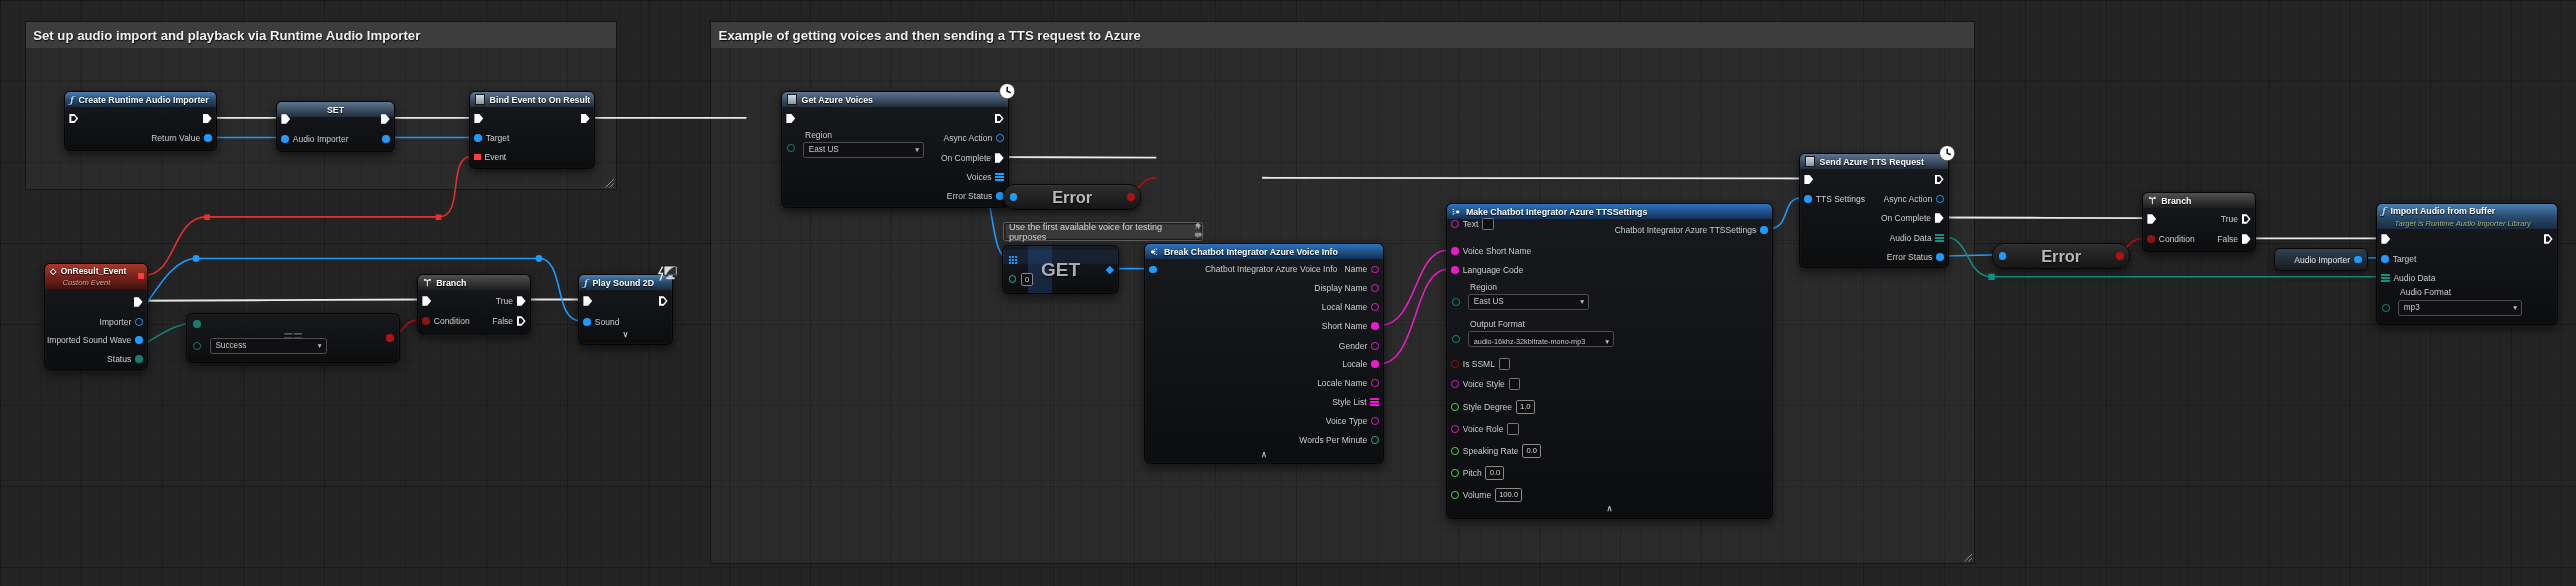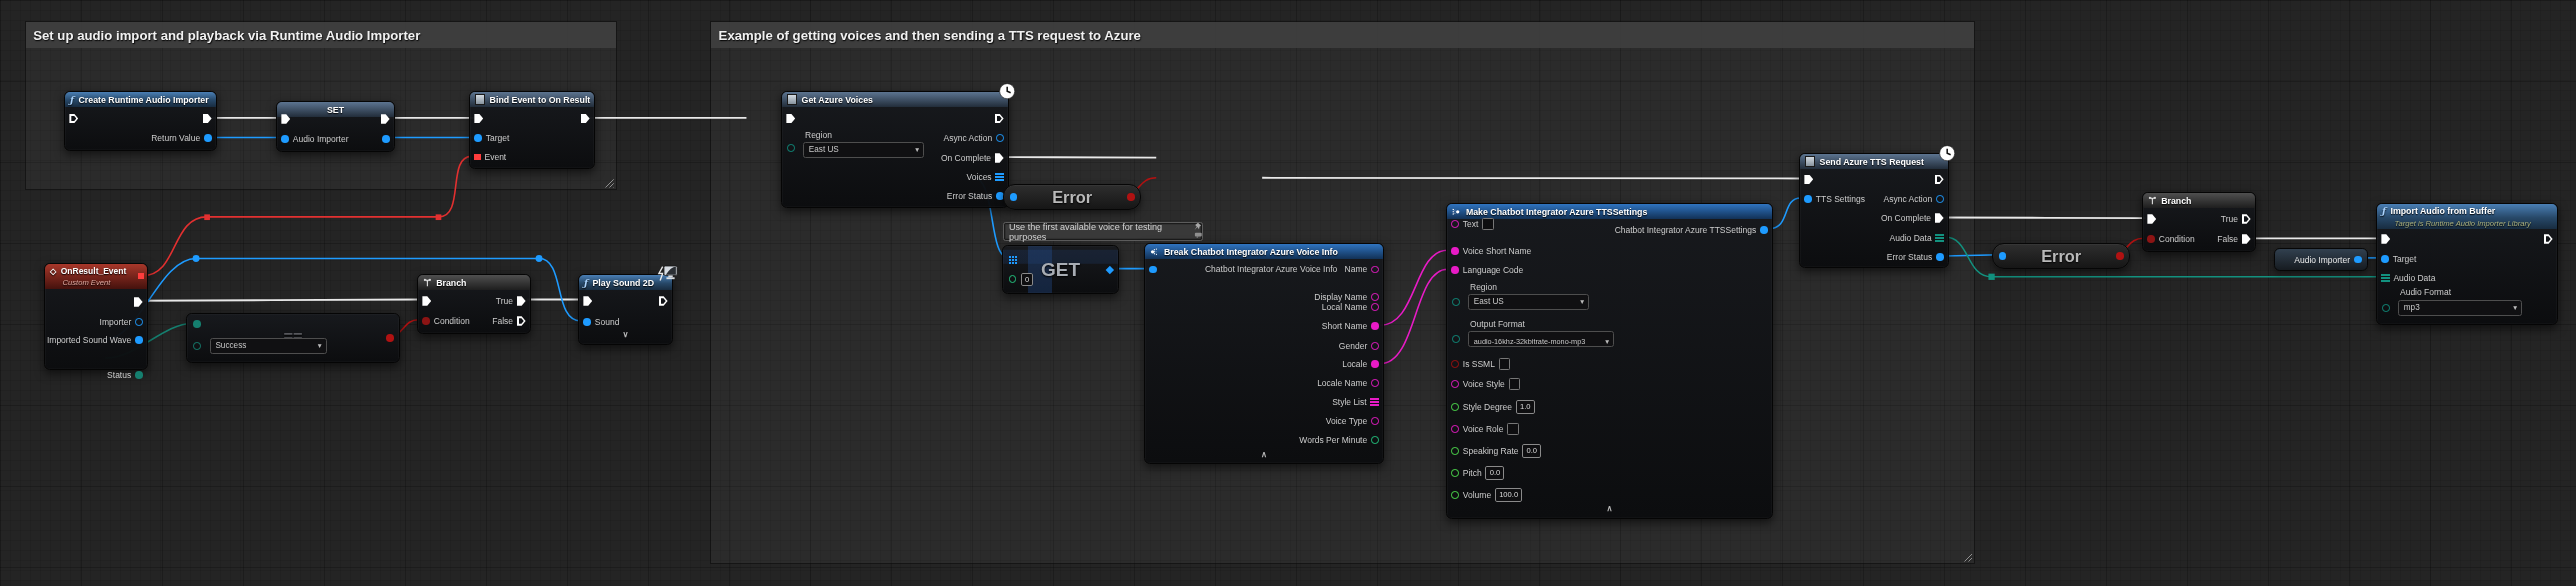--- a/index.html
+++ b/index.html
@@ -210,21 +210,21 @@
       <span class="epin"></span>
     </div>
   <div class="rw r" style="top:51px;">
     <span class="cpin obj hollow"></span>
     <span>Importer</span>
   </div>
   <div class="rw r" style="top:69px;">
     <span class="cpin obj"></span>
     <span>Imported Sound Wave</span>
   </div>
-  <div class="rw r" style="top:104px;">
+  <div class="rw r" style="top:88px;">
     <span class="cpin enm" style="--c:#157f6f;background:#157f6f;"></span>
     <span>Status</span>
   </div>
 </div>
 
 <div class="node" style="left:186px;top:313px;width:212px;height:48px;">
   <div class="bigtxt" style="top:12.6px;font-size:16.4px;color:#56575c;">==</div>
   <span class="cpin" style="--c:#157f6f;background:#157f6f;position:absolute;left:6.3px;top:6.3px;"></span>
   <span class="cpin hollow" style="--c:#157f6f;position:absolute;left:6.3px;top:28px;"></span>
   <div class="dd" style="left:23px;top:24px;width:117px;">
@@ -359,21 +359,21 @@
     <span>Break Chatbot Integrator Azure Voice Info</span>
   </div>
   <div class="rw l" style="top:18.3px;gap:48px;">
     <span class="cpin obj"></span>
     <span>Chatbot Integrator Azure Voice Info</span>
   </div>
   <div class="rw r" style="top:18.3px;">
       <span class="cpin str hollow"></span>
       <span>Name</span>
     </div>
-  <div class="rw r" style="top:37px;margin-top:9px;">
+  <div class="rw r" style="top:37px;">
       <span class="cpin str hollow"></span>
       <span>Display Name</span>
     </div>
   <div class="rw r" style="top:56px;">
       <span class="cpin str hollow"></span>
       <span>Local Name</span>
     </div>
   <div class="rw r" style="top:75px;">
       <span class="cpin str"></span>
       <span>Short Name</span>

